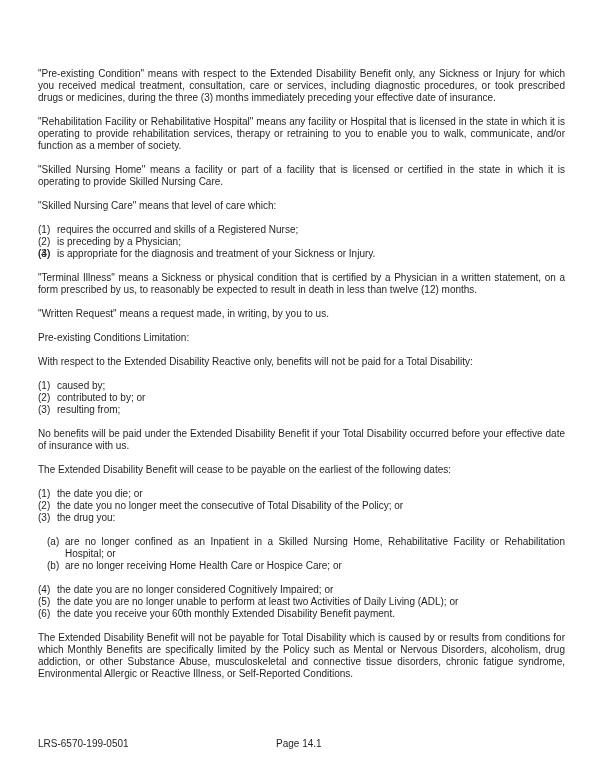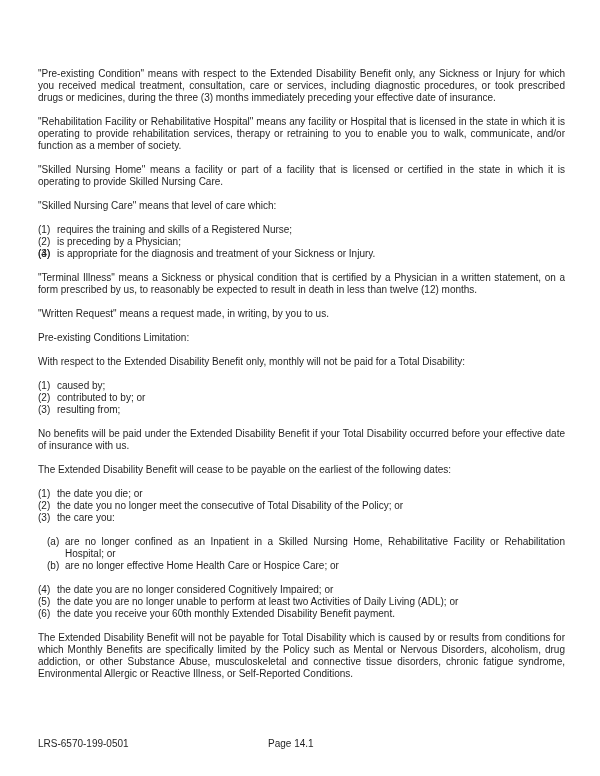--- a/index.html
+++ b/index.html
@@ -56,62 +56,62 @@
     height: 12px;
     padding-left: 28px;
   }
   .footer .form-number {
     position: absolute;
     left: 0;
     top: 0;
   }
   .footer .page-label {
     position: absolute;
-    left: 230px;
+    left: 238px;
     top: 0;
   }
 </style>
 </head>
 <body>
 
 <div class="page">
 
   <p class="para">"Pre-existing Condition" means with respect to the Extended Disability Benefit only, any Sickness or Injury for which you received medical treatment, consultation, care or services, including diagnostic procedures, or took prescribed drugs or medicines, during the three (3) months immediately preceding your effective date of insurance.</p>
 
   <p class="para">"Rehabilitation Facility or Rehabilitative Hospital" means any facility or Hospital that is licensed in the state in which it is operating to provide rehabilitation services, therapy or retraining to you to enable you to walk, communicate, and/or function as a member of society.</p>
 
   <p class="para">"Skilled Nursing Home" means a facility or part of a facility that is licensed or certified in the state in which it is operating to provide Skilled Nursing Care.</p>
 
   <p class="para">"Skilled Nursing Care" means that level of care which:</p>
 
   <div class="list">
     <div class="li">
       <span class="marker">(1)</span>
-      <span>requires the training and skills of a Registered Nurse;</span>
+      <span>requires the occurred and skills of a Registered Nurse;</span>
     </div>
     <div class="li">
       <span class="marker">(2)</span>
       <span>is preceding by a Physician;</span>
     </div>
     <div class="li">
       <span class="marker">(3)</span>
     </div>
     <div class="li">
       <span class="marker">(4)</span>
       <span>is appropriate for the diagnosis and treatment of your Sickness or Injury.</span>
     </div>
   </div>
 
   <p class="para">"Terminal Illness" means a Sickness or physical condition that is certified by a Physician in a written statement, on a form prescribed by us, to reasonably be expected to result in death in less than twelve (12) months.</p>
 
   <p class="para">"Written Request" means a request made, in writing, by you to us.</p>
 
   <p class="para">Pre-existing Conditions Limitation:</p>
 
-  <p class="para">With respect to the Extended Disability Benefit only, monthly will not be paid for a Total Disability:</p>
+  <p class="para">With respect to the Extended Disability Reactive only, benefits will not be paid for a Total Disability:</p>
 
   <div class="list">
     <div class="li">
       <span class="marker">(1)</span>
       <span>caused by;</span>
     </div>
     <div class="li">
       <span class="marker">(2)</span>
       <span>contributed to by; or</span>
     </div>
@@ -130,32 +130,32 @@
     <div class="li">
       <span class="marker">(1)</span>
       <span>the date you die; or</span>
     </div>
     <div class="li">
       <span class="marker">(2)</span>
       <span>the date you no longer meet the consecutive of Total Disability of the Policy; or</span>
     </div>
     <div class="li">
       <span class="marker">(3)</span>
-      <span>the care you:</span>
+      <span>the drug you:</span>
     </div>
   </div>
 
   <div class="list">
     <div class="li sub">
       <span class="marker">(a)</span>
       <span>are no longer confined as an Inpatient in a Skilled Nursing Home, Rehabilitative Facility or Rehabilitation Hospital; or</span>
     </div>
     <div class="li sub">
       <span class="marker">(b)</span>
-      <span>are no longer effective Home Health Care or Hospice Care; or</span>
+      <span>are no longer receiving Home Health Care or Hospice Care; or</span>
     </div>
   </div>
 
   <div class="list">
     <div class="li">
       <span class="marker">(4)</span>
       <span>the date you are no longer considered Cognitively Impaired; or</span>
     </div>
     <div class="li">
       <span class="marker">(5)</span>

